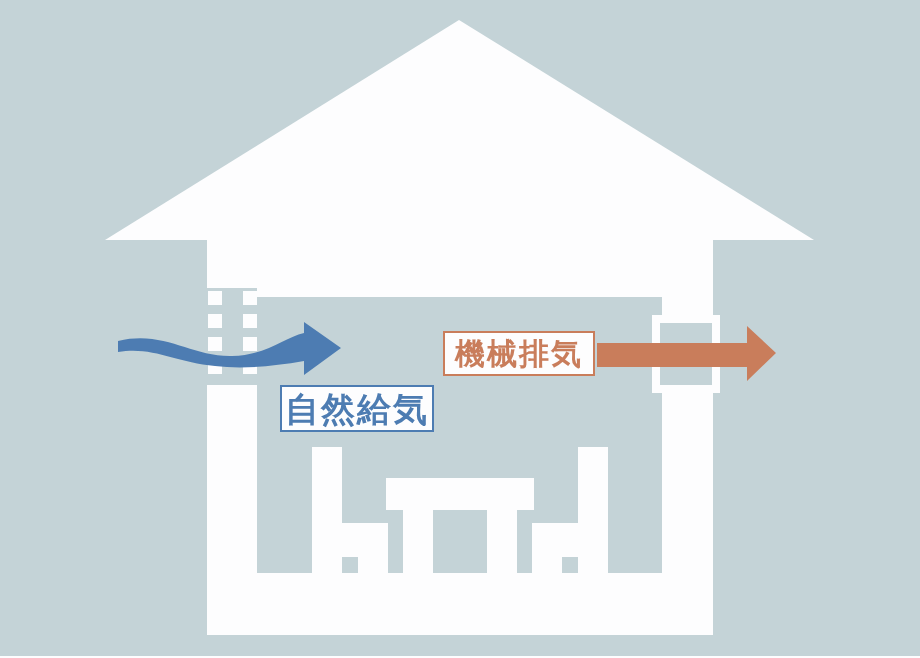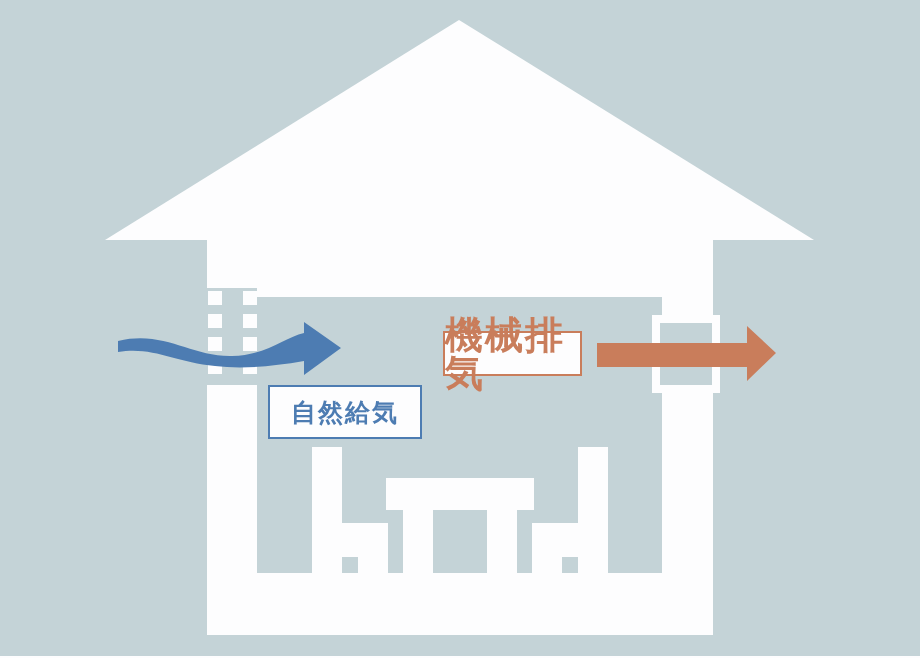--- a/index.html
+++ b/index.html
@@ -74,30 +74,30 @@
   
   .tag{
     display:flex;align-items:center;justify-content:center;
     background:var(--house-white,#fdfdfe);
     box-sizing:border-box;
     font-weight:bold;
     letter-spacing:2px;
     line-height:1;
   }
   .tag-supply{
-    left:268px;top:385px;width:154px;height:54px;
+    left:280px;top:385px;width:154px;height:47px;
     border:2px solid var(--supply-blue,#4d7cb2);
     color:var(--supply-blue,#4d7cb2);
-    font-size:25px;
+    font-size:34px;
   }
   .tag-exhaust{
-    left:443px;top:331px;width:139px;height:45px;
+    left:443px;top:331px;width:152px;height:45px;
     border:2px solid var(--exhaust-orange,#c97d5b);
     color:var(--exhaust-orange,#c97d5b);
-    font-size:38px;
+    font-size:30px;
   }
 </style>
 </head>
 <body>
 
 <div class="canvas">
 
   <svg class="abs roof-svg" width="920" height="240" viewBox="0 0 920 240">
     <polygon points="105,240 459,20 814,240" style="fill:var(--house-white,#fdfdfe)"></polygon>
   </svg>

